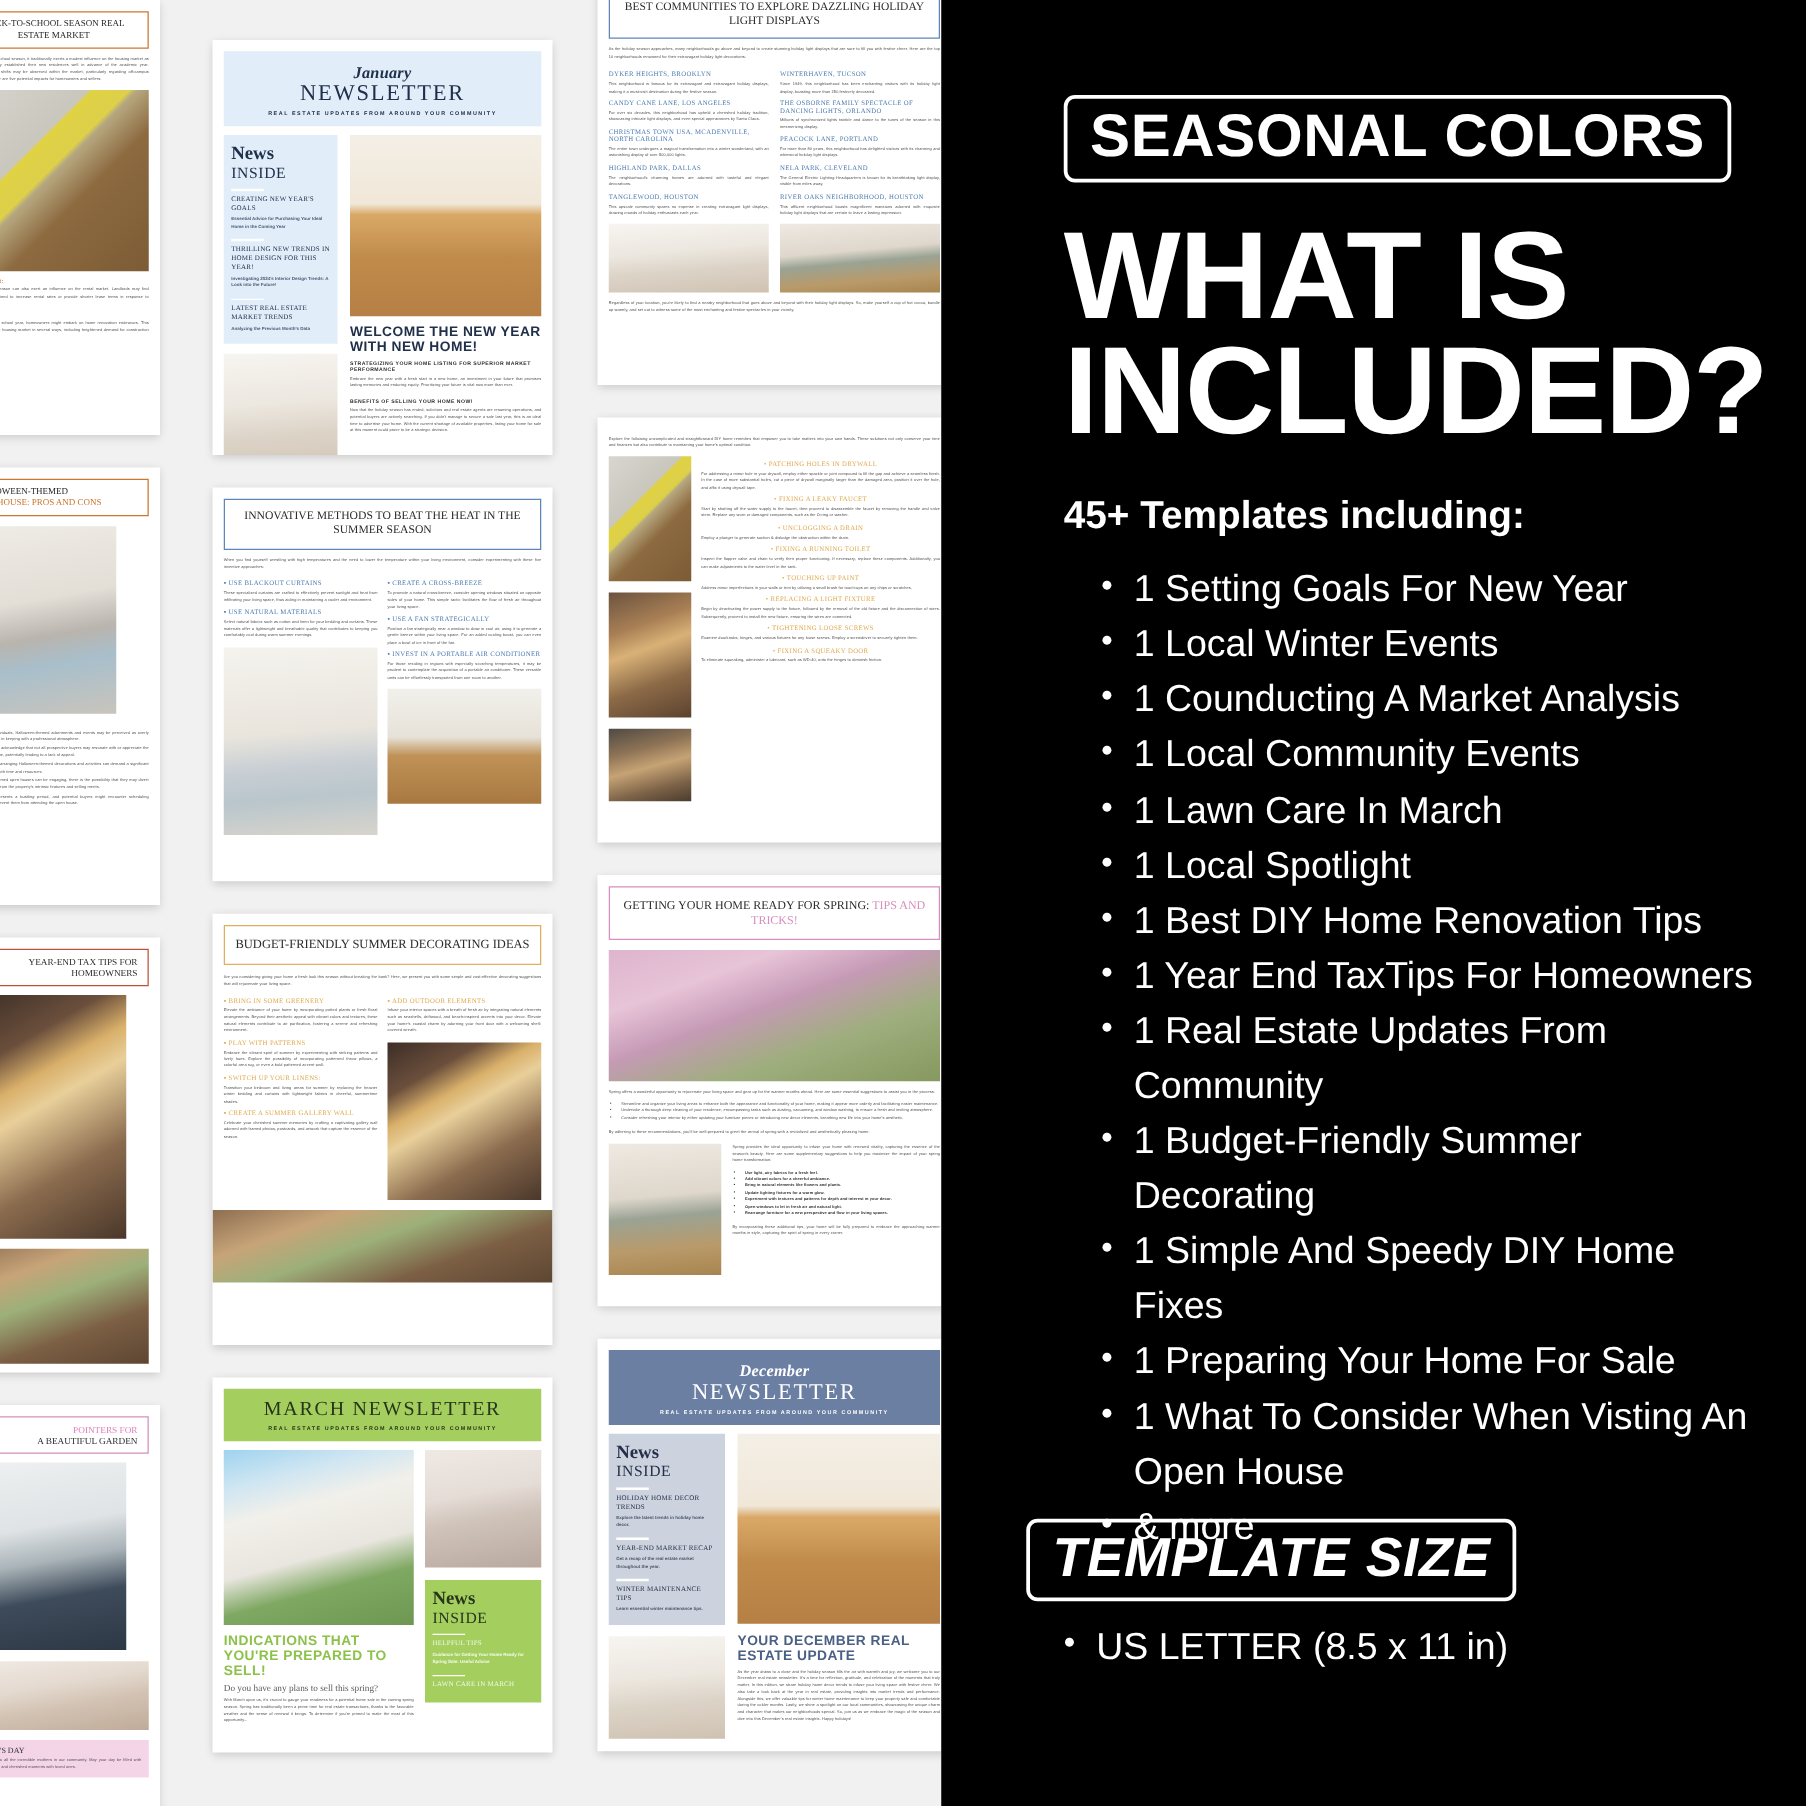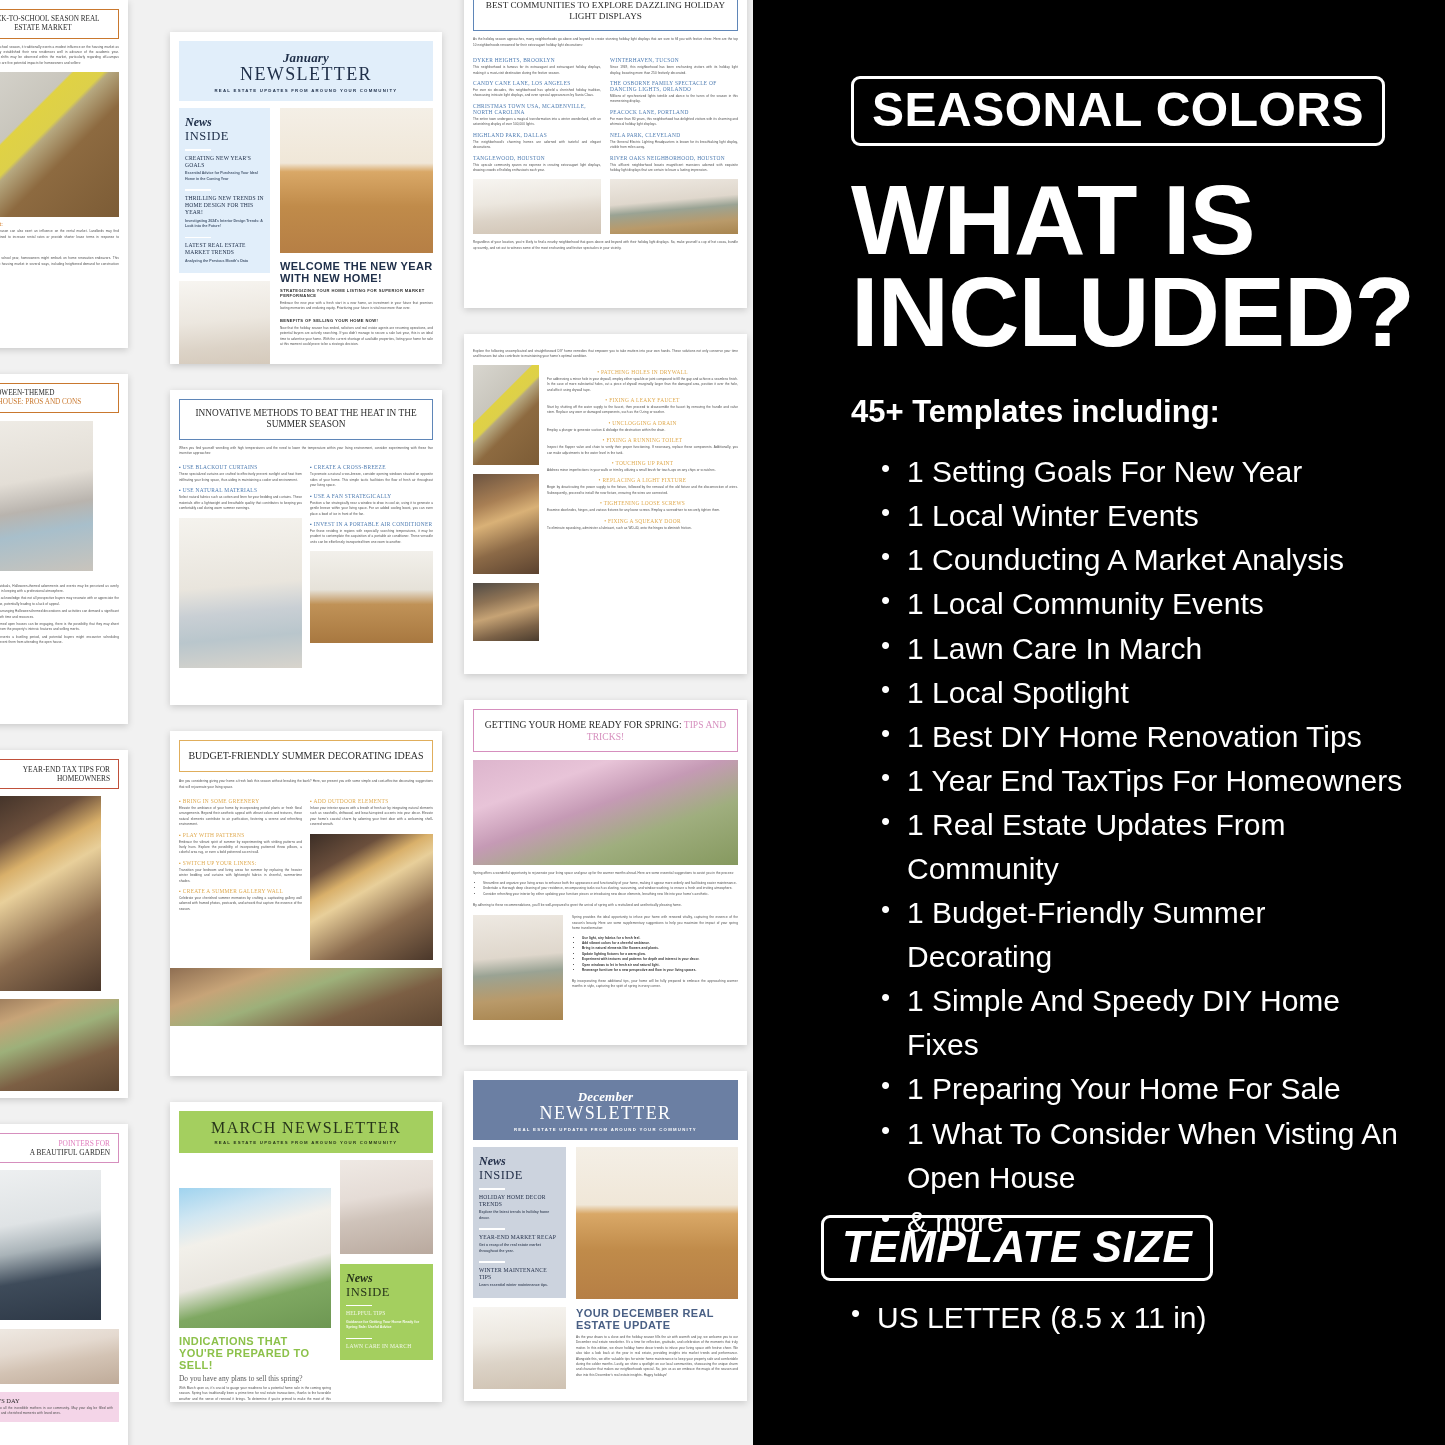--- a/index.html
+++ b/index.html
@@ -11,21 +11,21 @@
   }
 
   
   #previews {
     position: absolute; left: 0; top: 0; width: 753px; height: 1445px;
     background: #f1f1f1; overflow: hidden;
   }
   .col { position: absolute; top: 0; }
   .col-a { left: -42px; width: 170px; }
   .col-b { left: 170px; width: 272px; }
-  .col-c { left: 464px; width: 283px; }
+  .col-c { left: 478px; width: 283px; }
 
   .card {
     background: #fff;
     box-shadow: 0 2px 7px rgba(0,0,0,0.17);
     margin-bottom: 26px;
     padding: 9px 9px 11px 9px;
     overflow: hidden;
     position: relative;
   }
 
@@ -111,21 +111,21 @@
   }
   .nl-sub { font-size: 4.3px; letter-spacing: 1.25px; font-weight: 700; margin-top: 3px; }
   .nl-head.jan .nl-script, .nl-head.jan .nl-title, .nl-head.jan .nl-sub { color: #20304a; }
   .nl-head.dec .nl-script, .nl-head.dec .nl-title, .nl-head.dec .nl-sub { color: #ffffff; }
   .nl-head.mar .nl-title, .nl-head.mar .nl-sub { color: #27351a; }
 
   .news-box { padding: 7px 6px 9px; }
   .news-box.jan { background: #e1eefa; }
   .news-box.dec { background: #ccd3de; }
   .news-box.mar { background: #a4cf5f; }
-  .news-script { font-family: "Liberation Serif", serif; font-style: italic; font-weight: 700; font-size: 12px; }
+  .news-script { font-family: "Liberation Serif", serif; font-weight: 700; font-size: 15px; }
   .news-inside { font-family: Liberation Serif, serif; font-size: 12.5px; letter-spacing: .5px; line-height: 1; }
   .news-rule { width: 26px; height: 1.4px; background: #fff; margin: 7px 0 4px; }
   .news-item-h { font-family: "Liberation Serif", serif; font-size: 5.6px; line-height: 1.3; letter-spacing: .2px; }
   .news-item-p { font-size: 3.6px; line-height: 1.55; font-weight: 700; margin-top: 2px; }
   .news-box.jan .news-item-h, .news-box.jan .news-script, .news-box.jan .news-inside { color:#20304a; }
   .news-box.jan .news-item-p { color:#4a5b72; }
   .news-box.dec .news-item-h, .news-box.dec .news-script, .news-box.dec .news-inside { color:#24304a; }
   .news-box.dec .news-item-p { color:#4a5568; }
   .news-box.mar .news-item-h { color:#f2f7e8; }
   .news-box.mar .news-item-p { color:#f6faef; }
@@ -319,21 +319,21 @@
       </div>
       <div class="ph ph-lux2" style="height:58px;margin:8px -9px -11px -9px;width:auto;"></div>
     </div>
 
     <div class="card" style="height:300px;">
       <div class="nl-head mar">
         <div class="nl-title" style="font-size:16px;">MARCH NEWSLETTER</div>
         <div class="nl-sub">REAL ESTATE UPDATES FROM AROUND YOUR COMMUNITY</div>
       </div>
       <div class="two-col" style="margin-top:7px;gap:9px;">
-        <div style="flex:0 0 152px;margin-top:28px;">
+        <div style="flex:0 0 152px;">
           <div class="ph ph-house" style="height:140px;"></div>
           <div class="headline mar" style="margin-top:7px;">INDICATIONS THAT</div>
           <div class="headline mar">YOU'RE PREPARED TO SELL!</div>
           <div style="font-family:'Liberation Serif',serif;font-size:7.4px;color:#5b5b5b;margin-top:3px;">Do you have any plans to sell this spring?</div>
           <div class="body-txt" style="margin-top:3px;">With March upon us, it's crucial to gauge your readiness for a potential home sale in the coming spring season. Spring has traditionally been a prime time for real estate transactions, thanks to the favorable weather and the sense of renewal it brings. To determine if you're primed to make the most of this opportunity...</div>
         </div>
         <div style="flex:1;">
           <div class="ph ph-desk" style="height:94px;"></div>
           <div class="news-box mar" style="margin-top:10px;">
             <div class="news-script">News</div>

